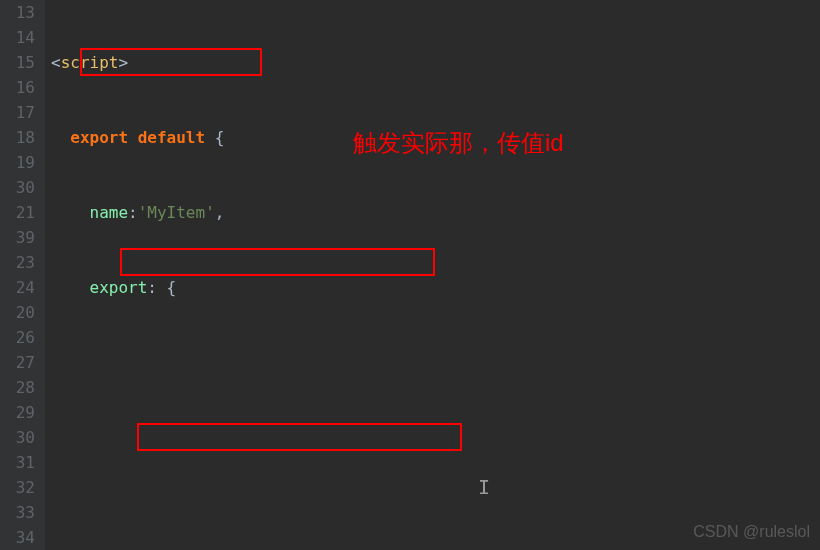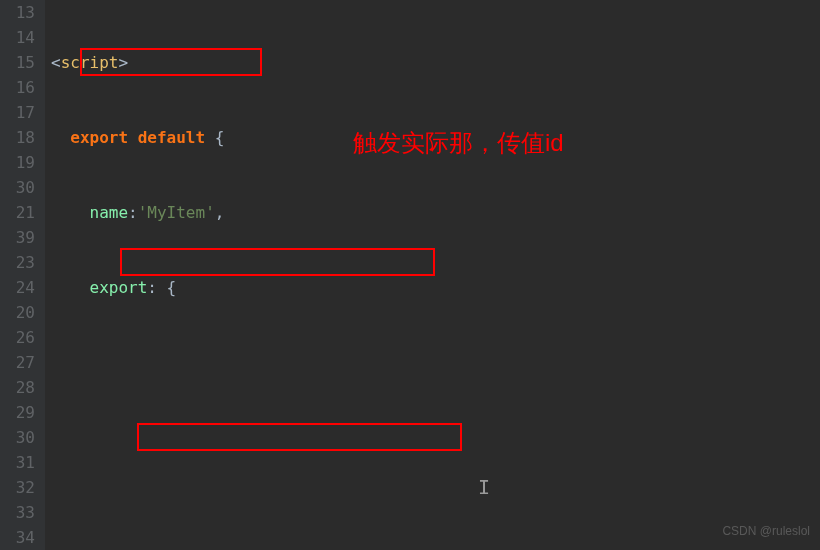--- a/index.html
+++ b/index.html
@@ -58,21 +58,21 @@
     position: absolute;
     color: #999;
     font-size: 20px;
     z-index: 5;
   }
   .watermark {
     position: absolute;
     right: 10px;
     bottom: 6px;
     color: #777;
-    font-size: 12px;
+    font-size: 16px;
     font-family: sans-serif;
     opacity: .6;
     z-index: 20;
   }
 </style>
 </head>
 <body>
 
 <div class="editor">
   <div class="gutter">

